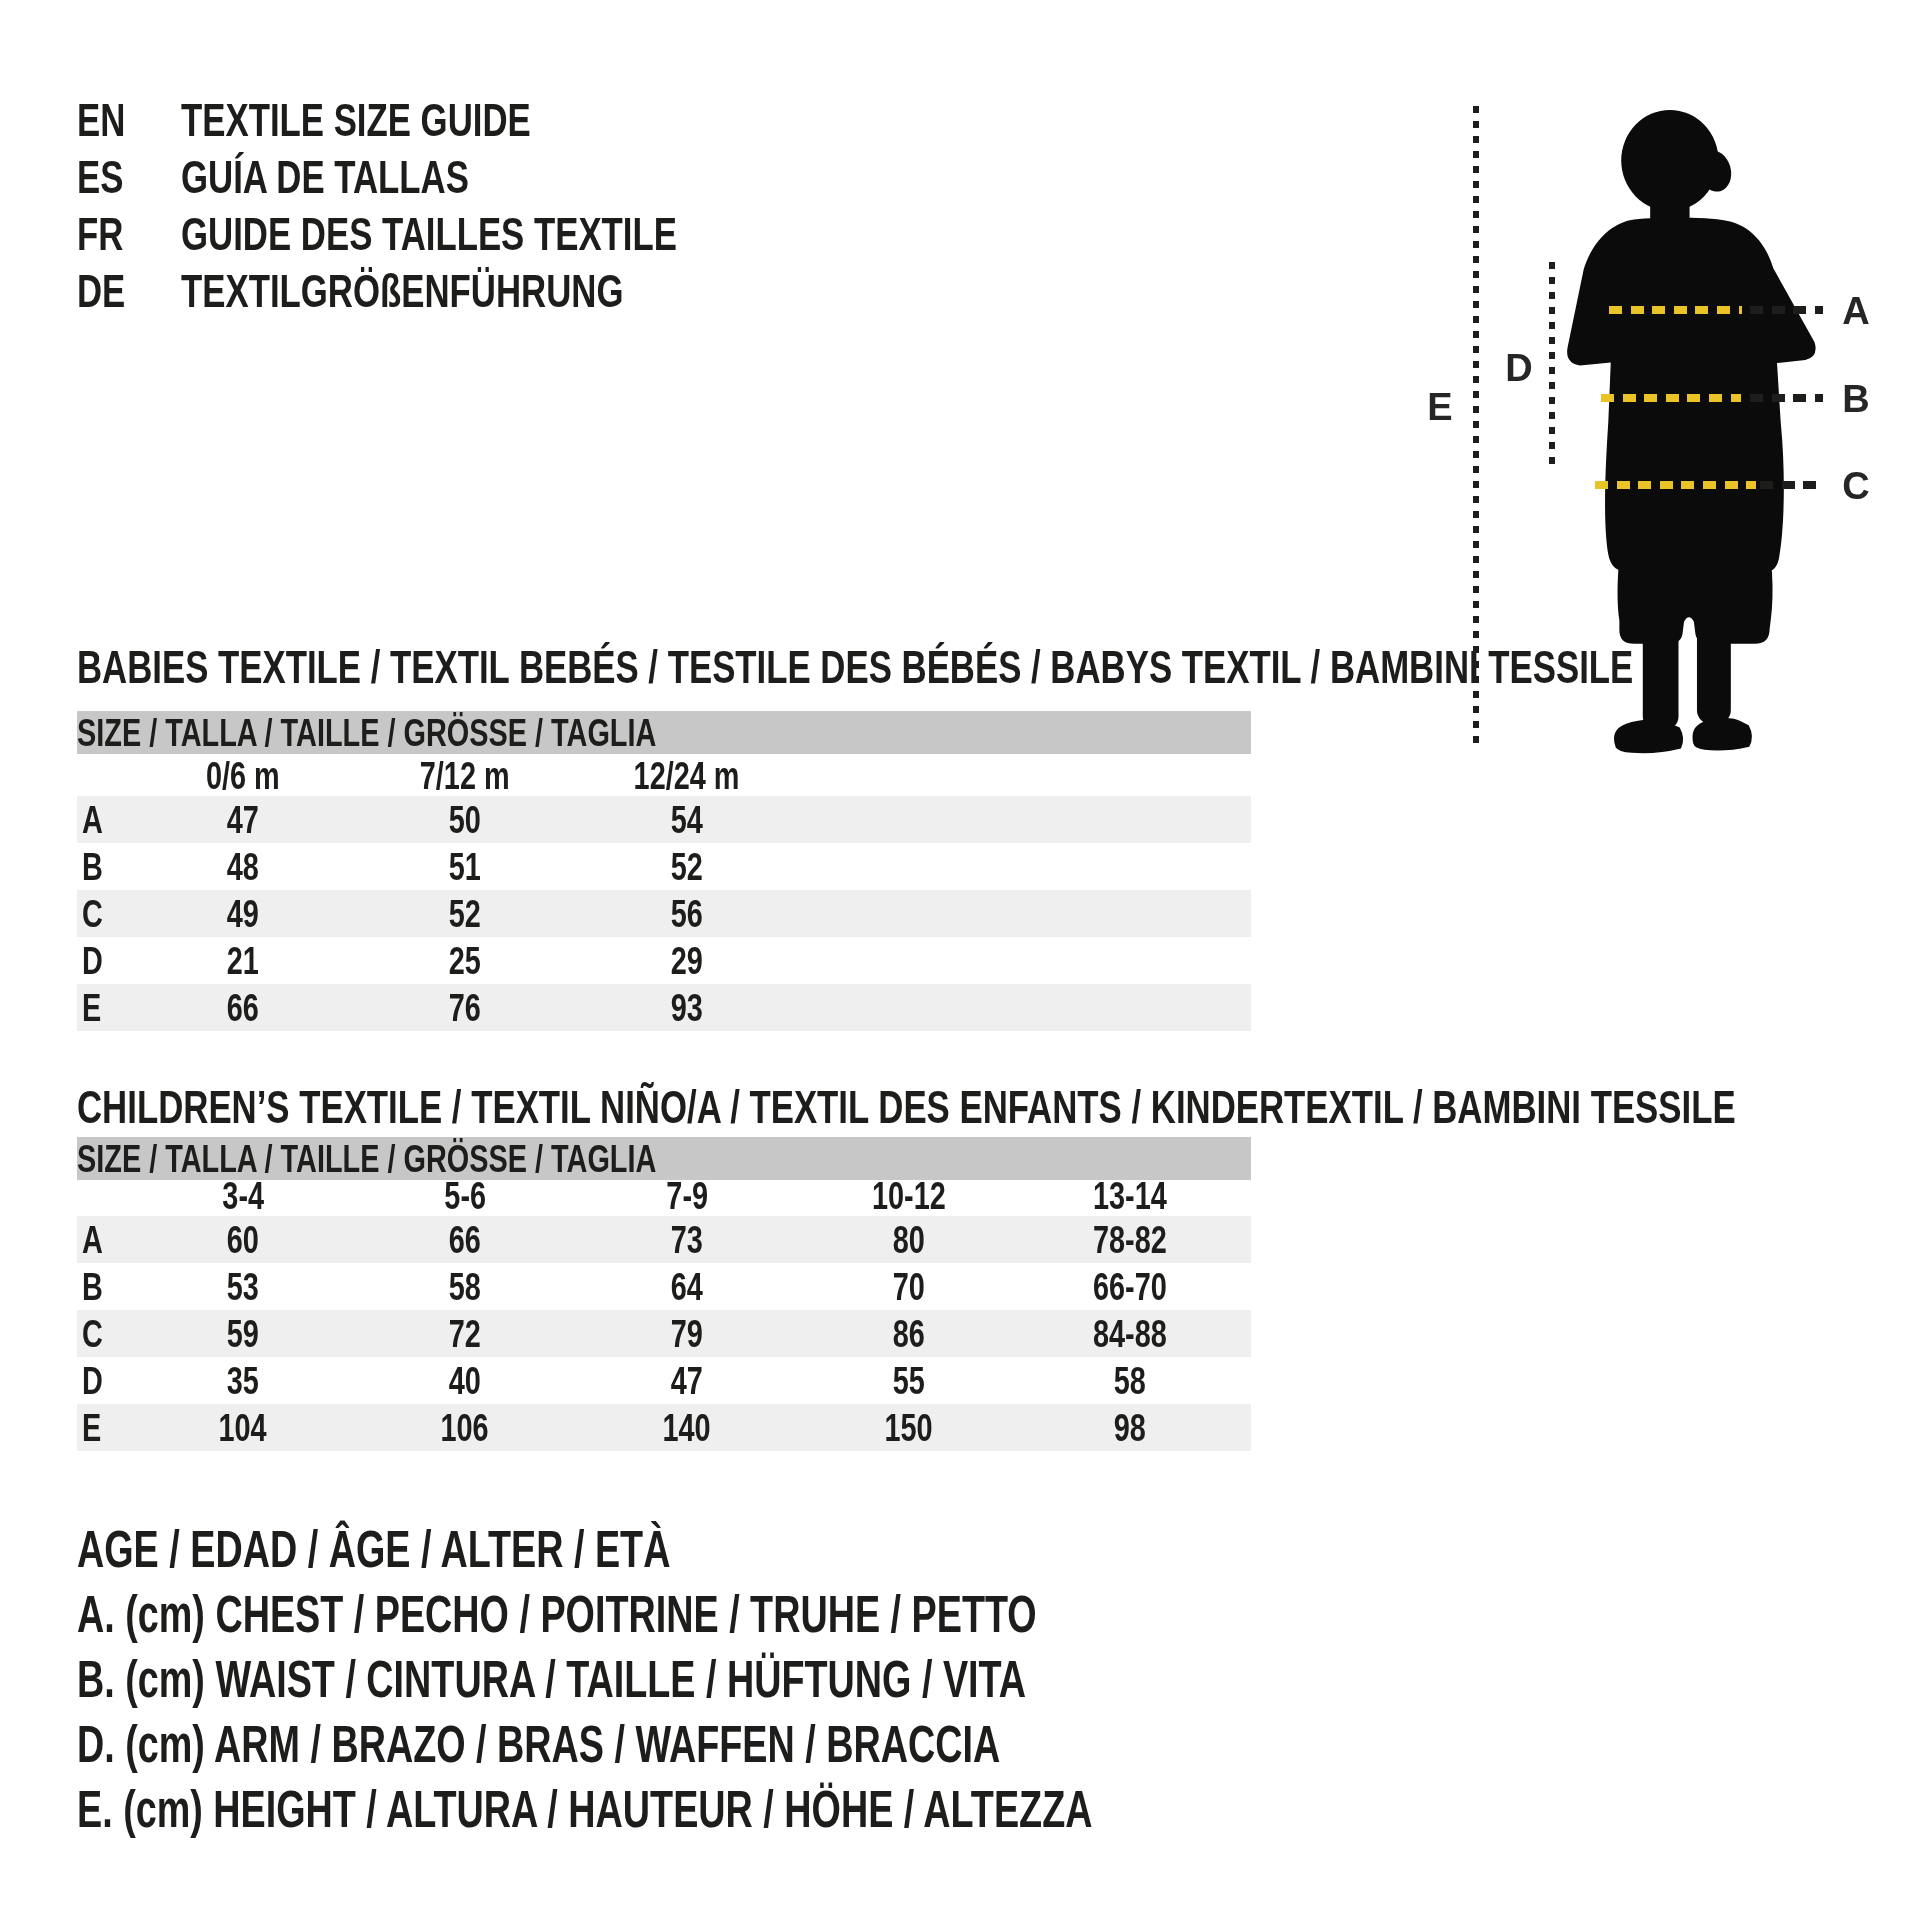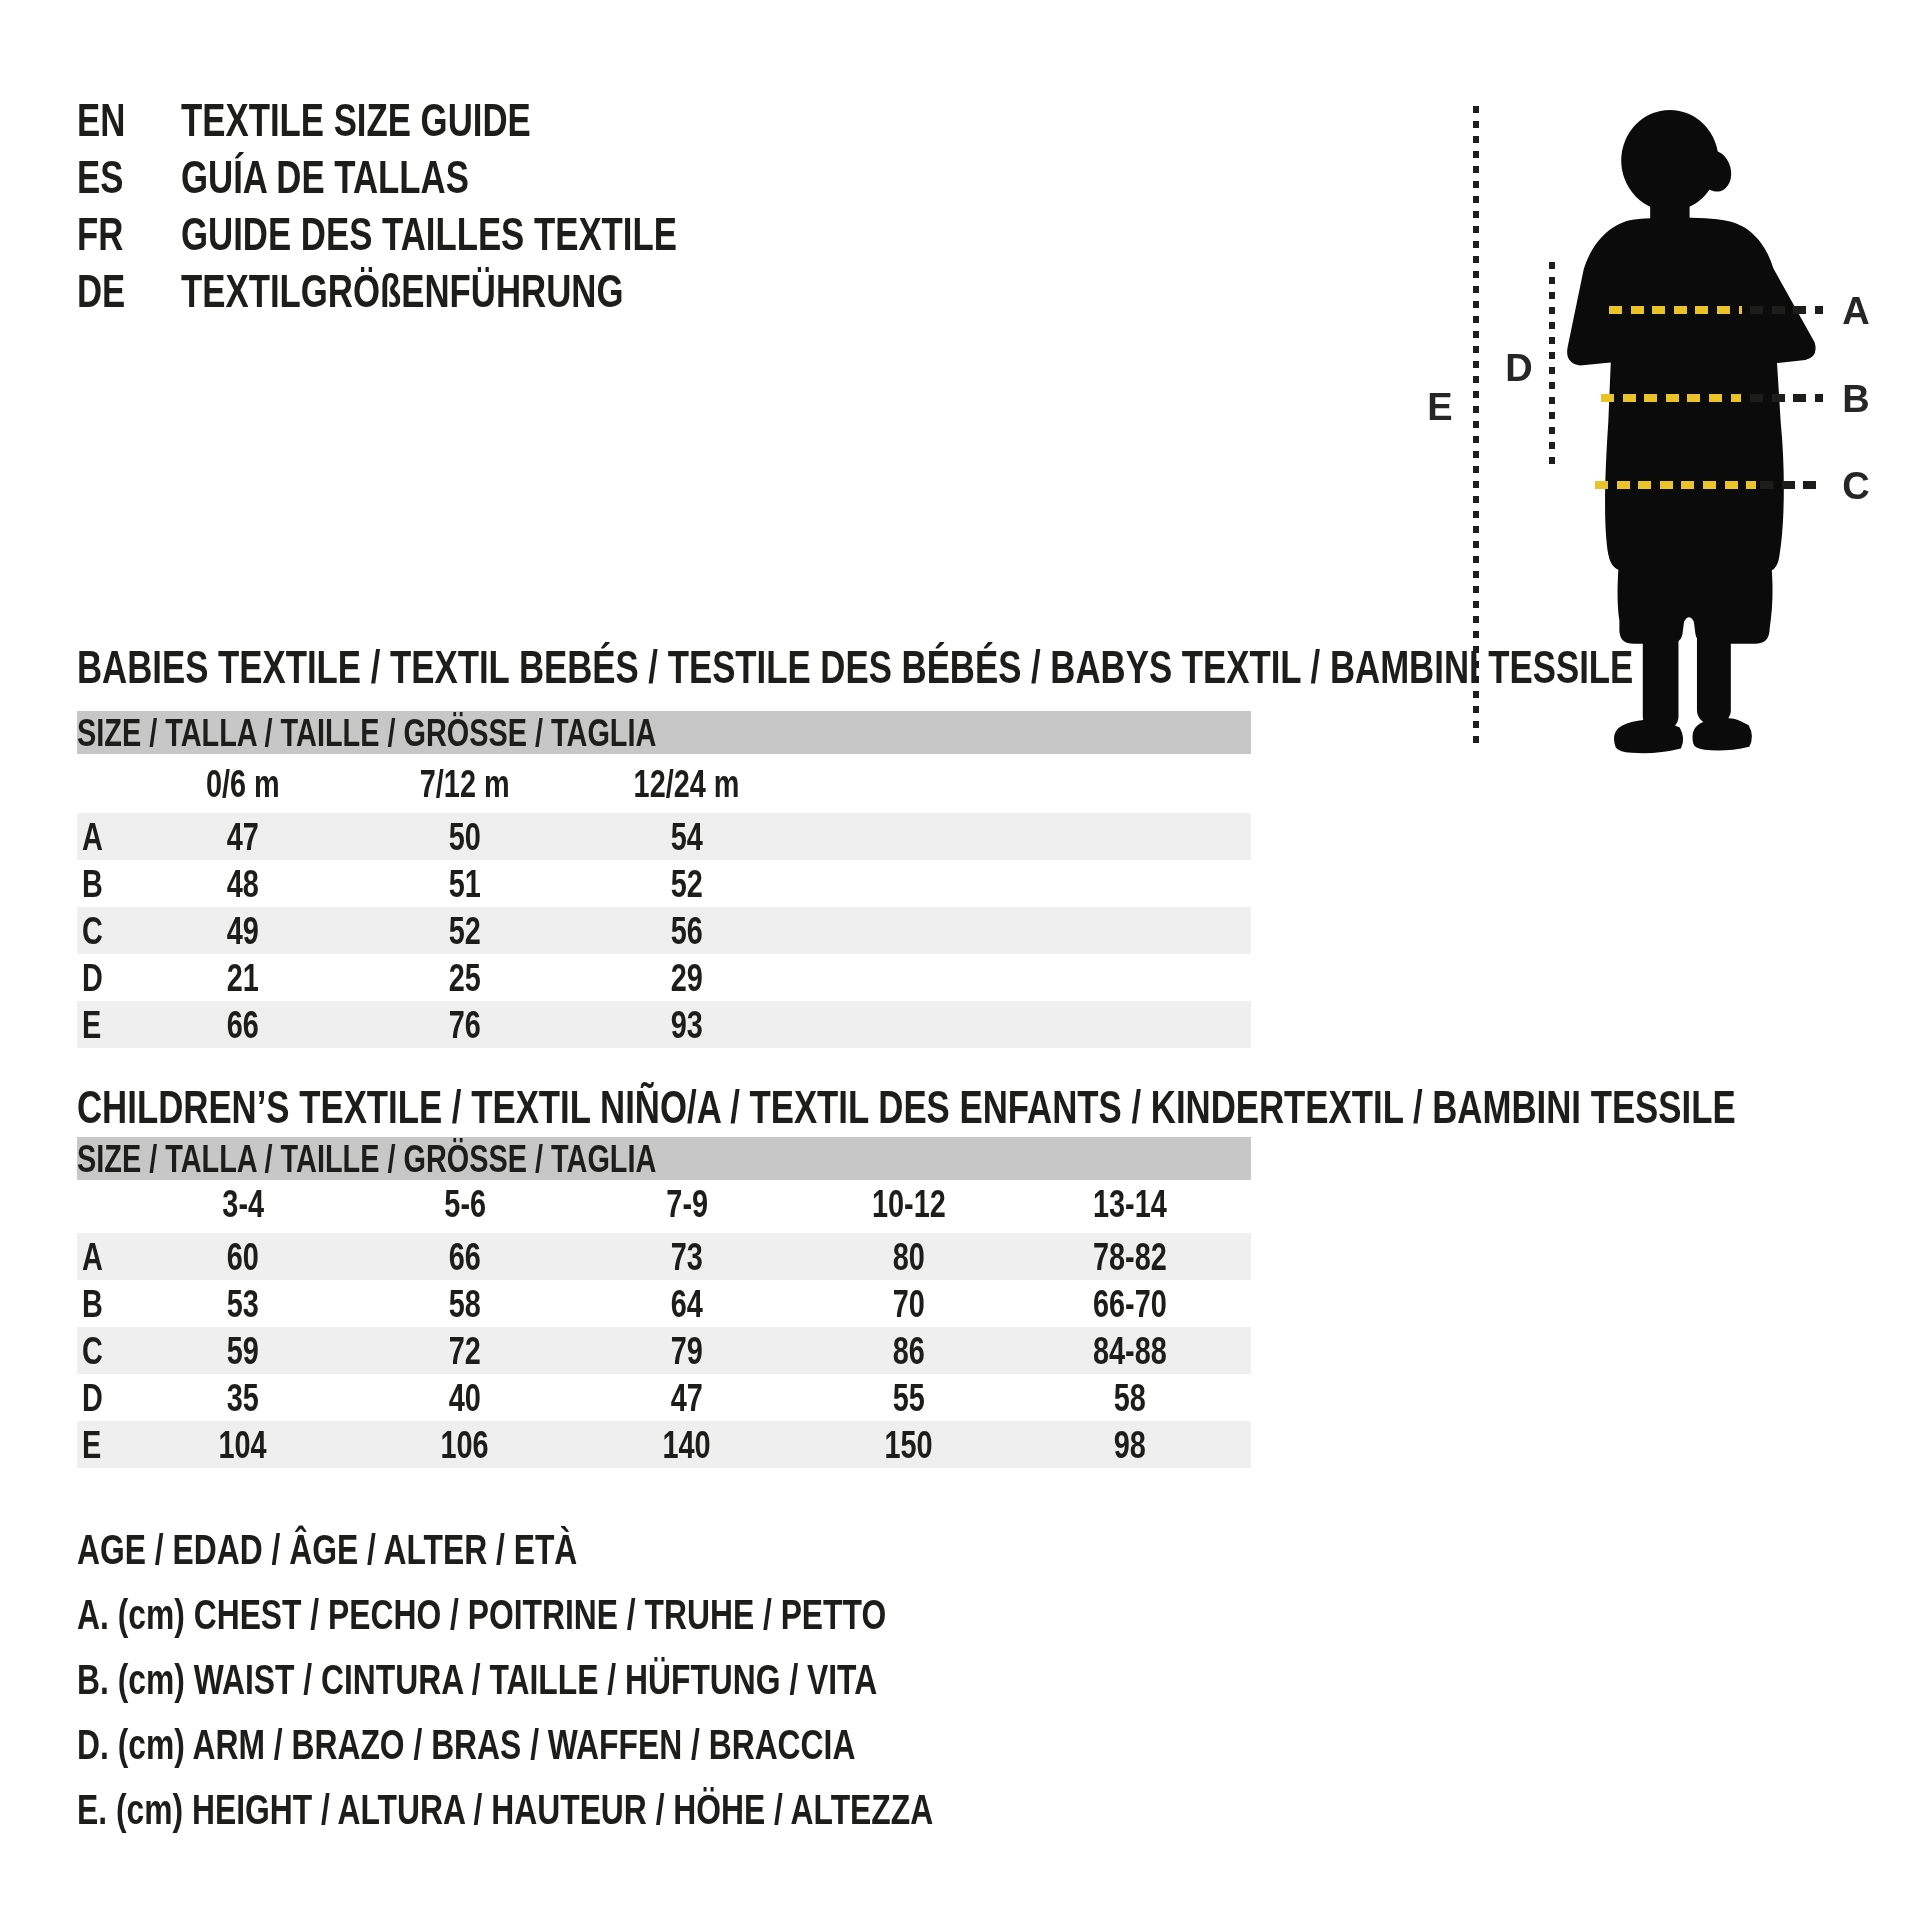--- a/index.html
+++ b/index.html
@@ -28,28 +28,28 @@
 
   
   .sec-title{position:absolute; left:77px; font-size:47px; line-height:1;}
 
   
   .size-bar{position:absolute; left:77px; width:1174px; height:43px; background:#c7c7c7;
             display:flex; align-items:center; padding-left:0; box-sizing:border-box; font-size:39px;}
   .grid{position:absolute; left:77px; width:1174px;}
   .g-row{display:grid; grid-template-columns:55px 222px 222px 222px 222px 219px;
          height:47px; align-items:center; font-size:39px;}
-  .g-row.hdr{height:59px;}
+  .g-row.hdr{height:42px;}
   .g-row.odd{background:#efefef;}
   .g-cell{text-align:center;}
   .g-letter{padding-left:5px; text-align:left;}
 
   
   .legend{position:absolute; left:77px; top:1517px;}
-  .legend-line{height:65px; display:flex; align-items:center; font-size:43px;}
+  .legend-line{height:65px; display:flex; align-items:center; font-size:51px;}
 </style>
 </head>
 <body>
 
 <div class="page">
 
   <div class="langs">
     <div class="lang-row">
       <span class="lang-code"><span class="cd">EN</span></span>
       <span class="cd">TEXTILE SIZE GUIDE</span>

